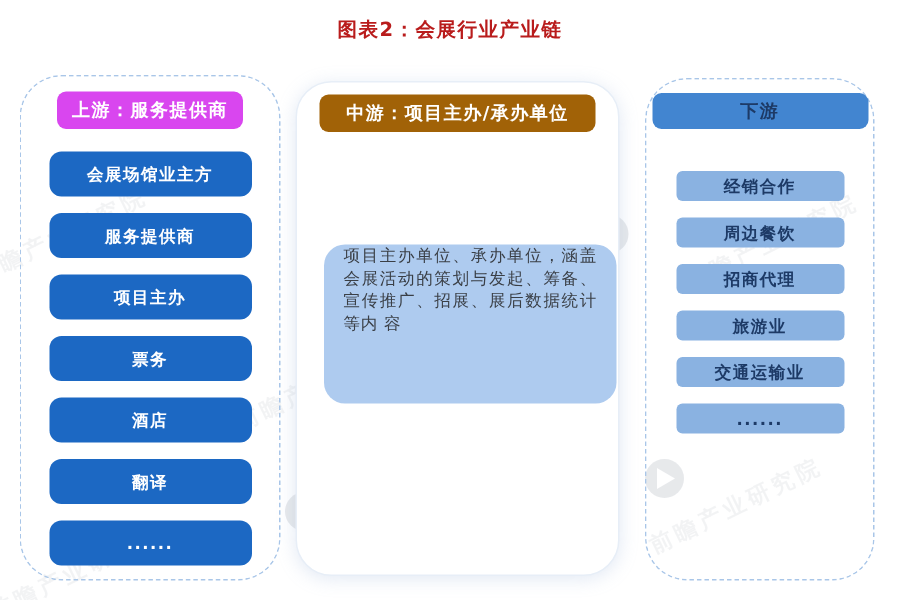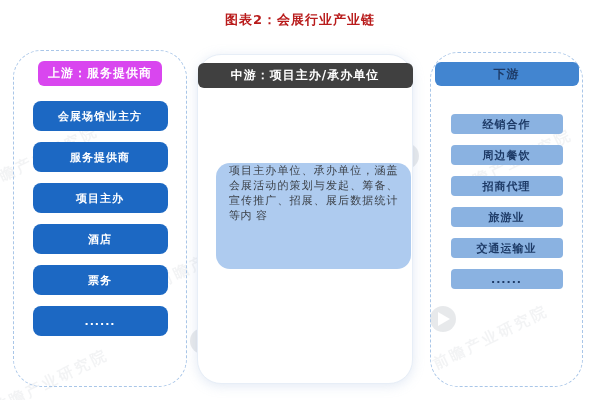--- a/index.html
+++ b/index.html
@@ -15,21 +15,21 @@
   .panel-left{left:13px;top:50px;width:174px;height:337px;}
   .panel-right{left:430px;top:52px;width:153px;height:335px;}
   .panel-mid{left:197px;top:54px;width:216px;height:330px;background:#fff;
     border:1px solid #E7EEF7;border-radius:24px;
     box-shadow:0 2px 12px rgba(150,175,215,0.28);}
 
   
   .hdr{display:flex;align-items:center;justify-content:center;flex:0 0 auto;
     font-size:12px;font-weight:bold;border-radius:6px;letter-spacing:1px;}
   .hdr-up{margin-top:10px;width:124px;height:25px;background:#d946ef;color:#ffffff;}
-  .hdr-mid{margin-top:8px;width:215px;height:25px;background:#404040;color:#ffffff;}
+  .hdr-mid{margin-top:8px;width:184px;height:25px;background:#a16207;color:#ffffff;}
   .hdr-down{margin-top:9px;width:144px;height:24px;background:#4285D0;color:#1D3A66;}
 
   
   .items{display:flex;flex-direction:column;align-items:flex-end;}
   .items-up{margin-top:15px;gap:11px;}
   .items-down{margin-top:28px;gap:11px;}
   .item{display:flex;align-items:center;justify-content:center;box-sizing:border-box;}
   .item-up{width:135px;height:30px;background:#1C68C3;color:#ffffff;
     border-radius:8px;font-size:11px;font-weight:600;letter-spacing:1px;}
   .item-down{width:112px;height:20px;background:#8AB2E1;color:#1D3A66;
@@ -86,27 +86,30 @@
 
         <div class="item item-up">
           <span>服务提供商</span>
         </div>
 
         <div class="item item-up">
           <span>项目主办</span>
         </div>
 
         <div class="item item-up">
+          <span>票务</span>
+        </div>
+
+        <div class="item item-up">
           <span>酒店</span>
         </div>
 
         <div class="item item-up">
-          <span>票务</span>
+          <span>翻译</span>
         </div>
-
 
         <div class="item item-up">
           <span>......</span>
         </div>
       </div>
   </div>
 
   <div class="panel panel-mid">
     <div class="hdr hdr-mid">中游：项目主办/承办单位</div>
     <div class="desc-box">

